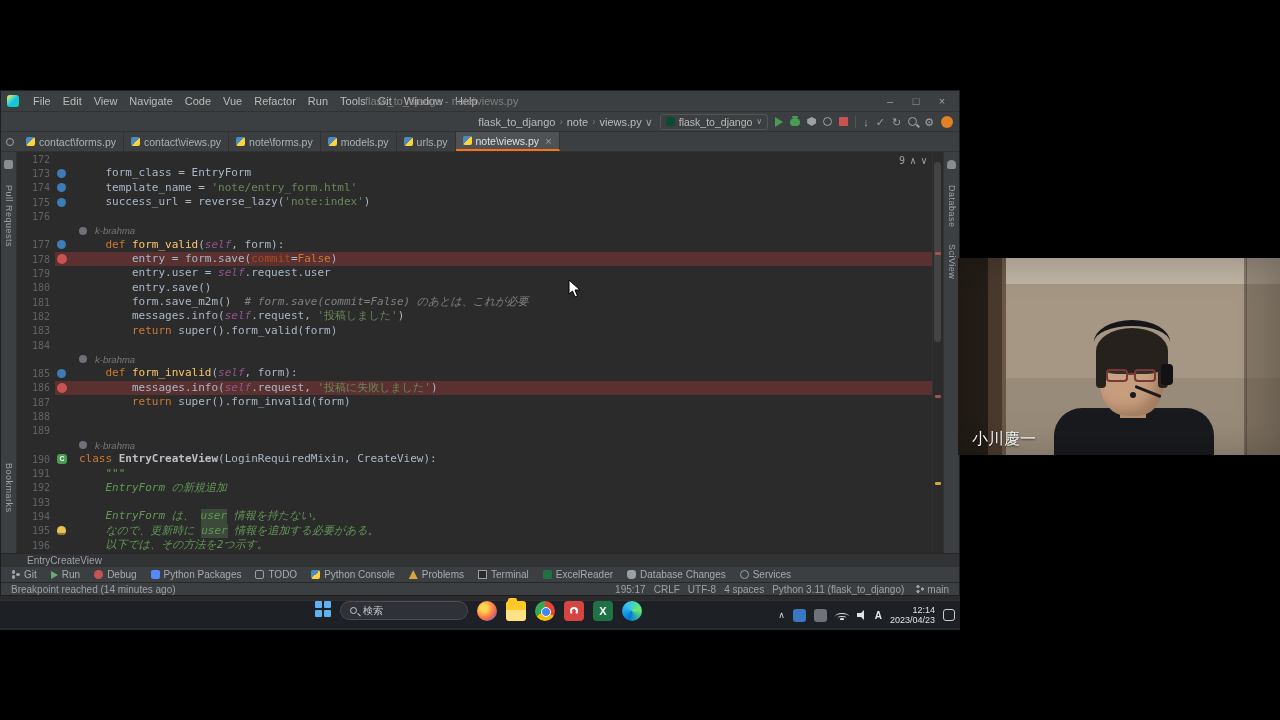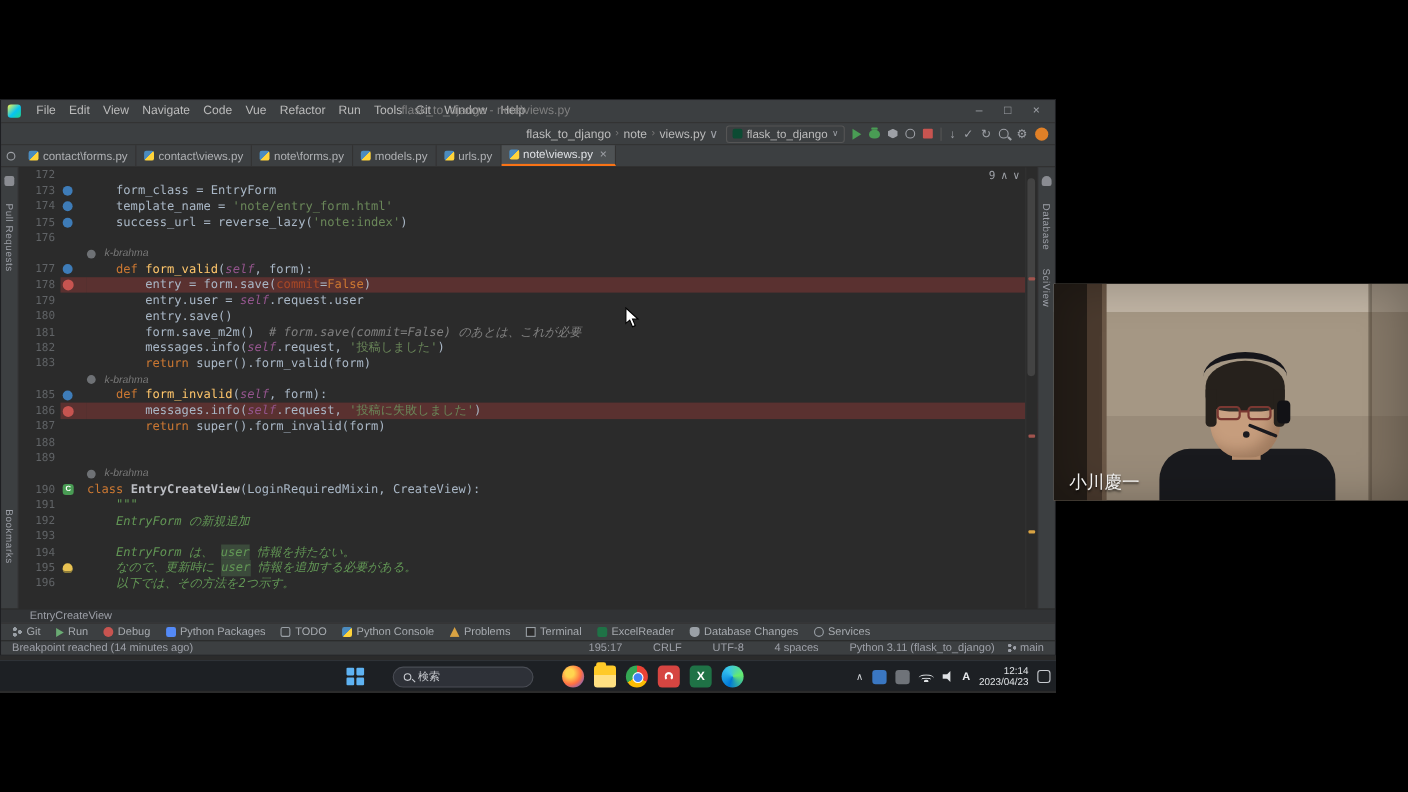--- a/index.html
+++ b/index.html
@@ -112,21 +112,21 @@
 
   .statusbar { height:13px; background:#3c3f41; border-top:1px solid #282828; display:flex; align-items:center;
                justify-content:space-between; padding:0 10px; color:#9da0a8; font-size:10px; }
   .status-right { display:flex; align-items:center; gap:12px; }
   .st-branch { display:flex; align-items:center; gap:3px; }
   .st-branch i { width:8px; height:8px; display:inline-block;
     background:radial-gradient(circle 1.4px at 2px 1.8px,#9da0a8 1.4px,transparent 1.8px),radial-gradient(circle 1.4px at 2px 6.4px,#9da0a8 1.4px,transparent 1.8px),radial-gradient(circle 1.4px at 6.4px 4px,#9da0a8 1.4px,transparent 1.8px); }
 
   
   .taskbar { position:absolute; left:0; top:510px; width:960px; height:28px; background:#1d2024; border-top:1px solid #2e3237; }
-  .tb-center { position:absolute; left:315px; top:0; height:28px; display:flex; align-items:center; gap:26px; }
+  .tb-center { position:absolute; left:315px; top:0; height:28px; display:flex; gap:9px; }
   .win-start { width:16px; height:16px; display:grid; grid-template-columns:7px 7px; grid-template-rows:7px 7px; gap:2px; }
   .win-start i { background:#5eb2f2; border-radius:1px; }
   .tb-search { width:128px; height:19px; border-radius:10px; background:#2e3138; border:1px solid #4a4d55;
                display:flex; align-items:center; gap:6px; padding:0 9px; color:#c9ccd1; font-size:10px; }
   .tb-search .mag { width:7px; height:7px; border:1.3px solid #c9ccd1; border-radius:50%; position:relative; flex:none; }
   .tb-search .mag:after { content:""; position:absolute; left:5.5px; top:5.5px; width:3.5px; height:1.3px; background:#c9ccd1; transform:rotate(45deg); }
   .app-icon { width:20px; height:20px; border-radius:4px; }
   .ap-firefox { background:radial-gradient(circle at 35% 35%,#ffd54f 20%,#ff7043 55%,#3d5afe 100%); border-radius:50%; }
   .ap-explorer { background:linear-gradient(#ffca28 45%,#ffe082 45%); border-radius:3px; position:relative; }
   .ap-explorer:before { content:""; position:absolute; left:2px; top:-3px; width:9px; height:5px; background:#ffca28; border-radius:2px 2px 0 0; }
@@ -355,20 +355,25 @@
               <div class="line">
                 <span class="lnum">182</span>
                 <span class="gicons"></span>
                 <span class="code"><span class="tk-plain">        messages.info(</span><span class="tk-self">self</span><span class="tk-plain">.request, </span><span class="tk-str">'投稿しました'</span><span class="tk-plain">)</span></span>
               </div>
               <div class="line">
                 <span class="lnum">183</span>
                 <span class="gicons"></span>
                 <span class="code"><span class="tk-plain">        </span><span class="tk-kw">return </span><span class="tk-plain">super().form_valid(form)</span></span>
               </div>
+              <div class="line">
+                <span class="lnum">184</span>
+                <span class="gicons"></span>
+                <span class="code"></span>
+              </div>
               <div class="line inlay-row">
                 <span class="lnum"></span>
                 <span class="gicons"></span>
                 <span class="code"><span class="avatar"></span><span class="author">k-brahma</span></span>
               </div>
               <div class="line">
                 <span class="lnum">185</span>
                 <span class="gicons">
                   <span class="ov"></span>
                 </span>
@@ -508,21 +513,21 @@
           </span>
           <span class="tw-item">
             <span class="tw-icon tw-services"></span>
             <span>Services</span>
           </span>
         </div>
 
       <div class="statusbar">
         <span>Breakpoint reached (14 minutes ago)</span>
         <div class="status-right">
-          <span id="status-right-items" style="display:flex;gap:28px;">
+          <span id="status-right-items" style="display:flex;gap:8px;">
               <span class="st-item">195:17</span>
               <span class="st-item">CRLF</span>
               <span class="st-item">UTF-8</span>
               <span class="st-item">4 spaces</span>
               <span class="st-item">Python 3.11 (flask_to_django)</span>
             </span>
           <span class="st-branch">
             <i></i>
             <span>main</span>
           </span>

